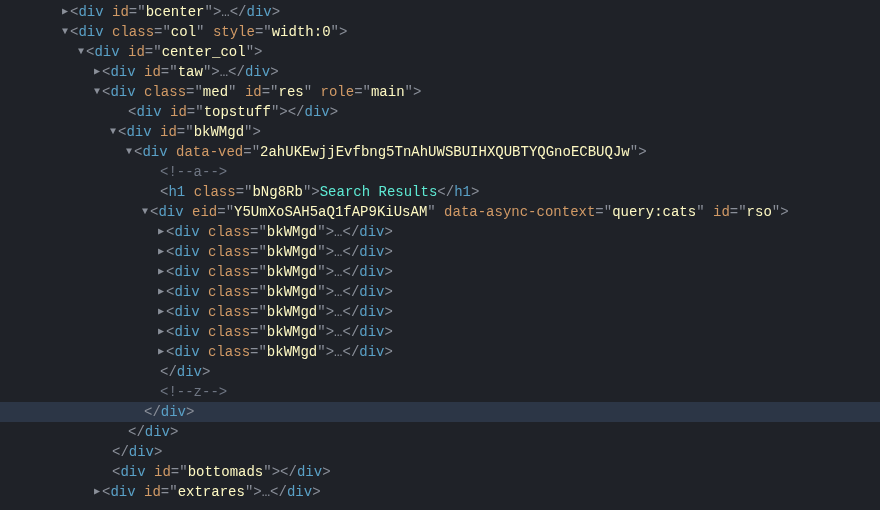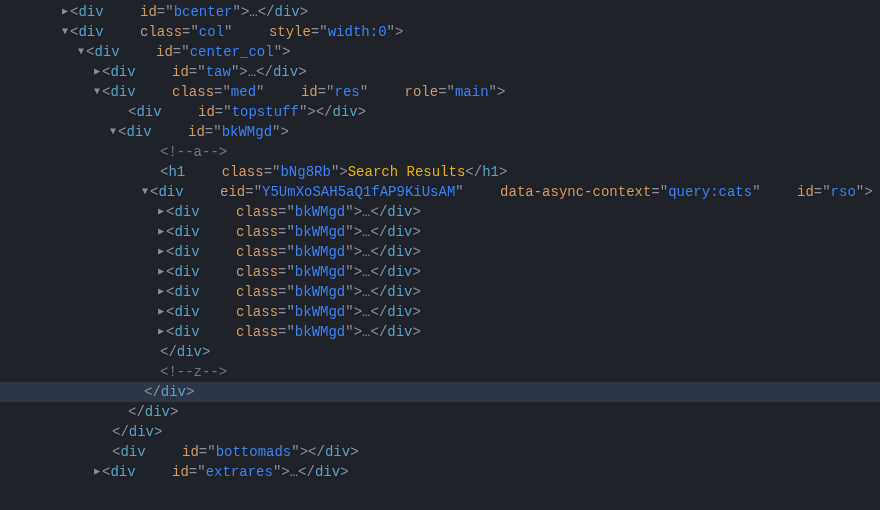--- a/index.html
+++ b/index.html
@@ -26,39 +26,40 @@
       width: 10px;
       text-align: center;
       color: #8a8f99;
       cursor: pointer;
       font-size: 10px;
       vertical-align: middle;
     }
     .pad { display: inline-block; }
     .br  { color: #8a8f99; }            
     .tag { color: #5aa1c7; text-align: right; }            
-    .attr{ color: #d19a66; margin-left: 28px; }            
+    .attr{ color: #d19a66; }            
     .eq  { color: #8a8f99; }
     .q   { color: #8a8f99; }            
-    .val { color: #3b82f6; }            
-    .txt { color: #eab308; }            
+    .val { color: #fef9c3; }            
+    .txt { color: #5eead4; }            
     .ell { color: #8a8f99; }            
     .cm  { color: #6f7683; font-style: normal; } 
   </style>
 </head>
 <body>
 
 <div id="root">
     <div class="line"><span class="pad" style="width: 60px;"></span><span class="arrow">▶</span><span class="br">&lt;</span><span class="tag">div</span><span class="br"> </span><span class="attr">id</span><span class="eq">=</span><span class="q">"</span><span class="val">bcenter</span><span class="q">"</span><span class="br">&gt;</span><span class="ell">…</span><span class="br">&lt;/</span><span class="tag">div</span><span class="br">&gt;</span></div>
     <div class="line"><span class="pad" style="width: 60px;"></span><span class="arrow">▼</span><span class="br">&lt;</span><span class="tag">div</span><span class="br"> </span><span class="attr">class</span><span class="eq">=</span><span class="q">"</span><span class="val">col</span><span class="q">"</span><span class="br"> </span><span class="attr">style</span><span class="eq">=</span><span class="q">"</span><span class="val">width:0</span><span class="q">"</span><span class="br">&gt;</span></div>
     <div class="line"><span class="pad" style="width: 76px;"></span><span class="arrow">▼</span><span class="br">&lt;</span><span class="tag">div</span><span class="br"> </span><span class="attr">id</span><span class="eq">=</span><span class="q">"</span><span class="val">center_col</span><span class="q">"</span><span class="br">&gt;</span></div>
     <div class="line"><span class="pad" style="width: 92px;"></span><span class="arrow">▶</span><span class="br">&lt;</span><span class="tag">div</span><span class="br"> </span><span class="attr">id</span><span class="eq">=</span><span class="q">"</span><span class="val">taw</span><span class="q">"</span><span class="br">&gt;</span><span class="ell">…</span><span class="br">&lt;/</span><span class="tag">div</span><span class="br">&gt;</span></div>
     <div class="line"><span class="pad" style="width: 92px;"></span><span class="arrow">▼</span><span class="br">&lt;</span><span class="tag">div</span><span class="br"> </span><span class="attr">class</span><span class="eq">=</span><span class="q">"</span><span class="val">med</span><span class="q">"</span><span class="br"> </span><span class="attr">id</span><span class="eq">=</span><span class="q">"</span><span class="val">res</span><span class="q">"</span><span class="br"> </span><span class="attr">role</span><span class="eq">=</span><span class="q">"</span><span class="val">main</span><span class="q">"</span><span class="br">&gt;</span></div>
     <div class="line"><span class="pad" style="width: 128px;"></span><span class="br">&lt;</span><span class="tag">div</span><span class="br"> </span><span class="attr">id</span><span class="eq">=</span><span class="q">"</span><span class="val">topstuff</span><span class="q">"</span><span class="br">&gt;</span><span class="br">&lt;/</span><span class="tag">div</span><span class="br">&gt;</span></div>
     <div class="line"><span class="pad" style="width: 108px;"></span><span class="arrow">▼</span><span class="br">&lt;</span><span class="tag">div</span><span class="br"> </span><span class="attr">id</span><span class="eq">=</span><span class="q">"</span><span class="val">bkWMgd</span><span class="q">"</span><span class="br">&gt;</span></div>
+    <div class="line"><span class="pad" style="width: 124px;"></span><span class="arrow">▼</span><span class="br">&lt;</span><span class="tag">div</span><span class="br"> </span><span class="attr">data-ved</span><span class="eq">=</span><span class="q">"</span><span class="val">2ahUKEwjjEvfbng5TnAhUWSBUIHXQUBTYQGnoECBUQJw</span><span class="q">"</span><span class="br">&gt;</span></div>
     <div class="line"><span class="pad" style="width: 160px;"></span><span class="cm">&lt;!--a--&gt;</span></div>
     <div class="line"><span class="pad" style="width: 160px;"></span><span class="br">&lt;</span><span class="tag">h1</span><span class="br"> </span><span class="attr">class</span><span class="eq">=</span><span class="q">"</span><span class="val">bNg8Rb</span><span class="q">"</span><span class="br">&gt;</span><span class="txt">Search Results</span><span class="br">&lt;/</span><span class="tag">h1</span><span class="br">&gt;</span></div>
     <div class="line"><span class="pad" style="width: 140px;"></span><span class="arrow">▼</span><span class="br">&lt;</span><span class="tag">div</span><span class="br"> </span><span class="attr">eid</span><span class="eq">=</span><span class="q">"</span><span class="val">Y5UmXoSAH5aQ1fAP9KiUsAM</span><span class="q">"</span><span class="br"> </span><span class="attr">data-async-context</span><span class="eq">=</span><span class="q">"</span><span class="val">query:cats</span><span class="q">"</span><span class="br"> </span><span class="attr">id</span><span class="eq">=</span><span class="q">"</span><span class="val">rso</span><span class="q">"</span><span class="br">&gt;</span></div>
     <div class="line"><span class="pad" style="width: 156px;"></span><span class="arrow">▶</span><span class="br">&lt;</span><span class="tag">div</span><span class="br"> </span><span class="attr">class</span><span class="eq">=</span><span class="q">"</span><span class="val">bkWMgd</span><span class="q">"</span><span class="br">&gt;</span><span class="ell">…</span><span class="br">&lt;/</span><span class="tag">div</span><span class="br">&gt;</span></div>
     <div class="line"><span class="pad" style="width: 156px;"></span><span class="arrow">▶</span><span class="br">&lt;</span><span class="tag">div</span><span class="br"> </span><span class="attr">class</span><span class="eq">=</span><span class="q">"</span><span class="val">bkWMgd</span><span class="q">"</span><span class="br">&gt;</span><span class="ell">…</span><span class="br">&lt;/</span><span class="tag">div</span><span class="br">&gt;</span></div>
     <div class="line"><span class="pad" style="width: 156px;"></span><span class="arrow">▶</span><span class="br">&lt;</span><span class="tag">div</span><span class="br"> </span><span class="attr">class</span><span class="eq">=</span><span class="q">"</span><span class="val">bkWMgd</span><span class="q">"</span><span class="br">&gt;</span><span class="ell">…</span><span class="br">&lt;/</span><span class="tag">div</span><span class="br">&gt;</span></div>
     <div class="line"><span class="pad" style="width: 156px;"></span><span class="arrow">▶</span><span class="br">&lt;</span><span class="tag">div</span><span class="br"> </span><span class="attr">class</span><span class="eq">=</span><span class="q">"</span><span class="val">bkWMgd</span><span class="q">"</span><span class="br">&gt;</span><span class="ell">…</span><span class="br">&lt;/</span><span class="tag">div</span><span class="br">&gt;</span></div>
     <div class="line"><span class="pad" style="width: 156px;"></span><span class="arrow">▶</span><span class="br">&lt;</span><span class="tag">div</span><span class="br"> </span><span class="attr">class</span><span class="eq">=</span><span class="q">"</span><span class="val">bkWMgd</span><span class="q">"</span><span class="br">&gt;</span><span class="ell">…</span><span class="br">&lt;/</span><span class="tag">div</span><span class="br">&gt;</span></div>
     <div class="line"><span class="pad" style="width: 156px;"></span><span class="arrow">▶</span><span class="br">&lt;</span><span class="tag">div</span><span class="br"> </span><span class="attr">class</span><span class="eq">=</span><span class="q">"</span><span class="val">bkWMgd</span><span class="q">"</span><span class="br">&gt;</span><span class="ell">…</span><span class="br">&lt;/</span><span class="tag">div</span><span class="br">&gt;</span></div>
     <div class="line"><span class="pad" style="width: 156px;"></span><span class="arrow">▶</span><span class="br">&lt;</span><span class="tag">div</span><span class="br"> </span><span class="attr">class</span><span class="eq">=</span><span class="q">"</span><span class="val">bkWMgd</span><span class="q">"</span><span class="br">&gt;</span><span class="ell">…</span><span class="br">&lt;/</span><span class="tag">div</span><span class="br">&gt;</span></div>

